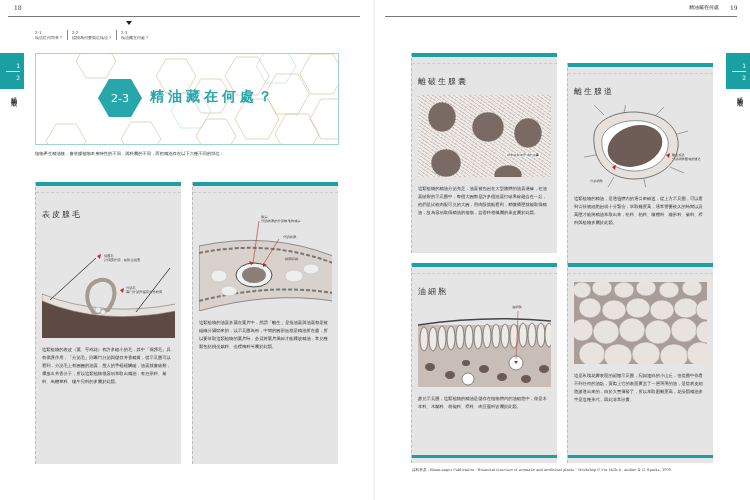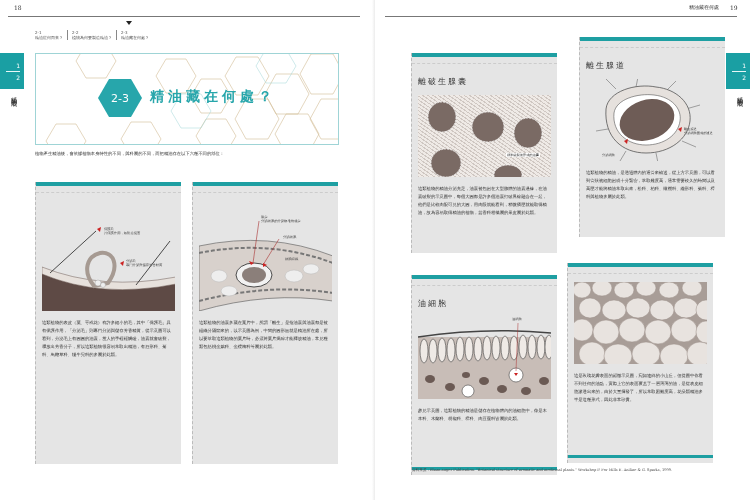--- a/index.html
+++ b/index.html
@@ -99,20 +99,21 @@
       </svg>
       <div class="title-hex">2-3</div>
       <div class="title-text">精油藏在何處？</div>
     </div>
 
     <div class="intro">植物產生精油後，會依據植物本身特性的不同，與科屬的不同，而把精油存在以下六種不同的部位：</div>
 
     <div class="card" style="left:35px; top:182px; height:282px;">
       <div class="bar"></div>
       <div class="dash"></div>
+      <div class="ctitle">表皮腺毛</div>
       <div class="illus" style="height:110px;">
         <svg width="134" height="110" viewBox="0 0 134 110">
           <path d="M0,70 Q60,95 134,80 L134,110 L0,110 Z" fill="#5e4a45"></path>
           <path d="M0,66 Q60,90 134,76 L134,83 Q60,98 0,73 Z" fill="#e7e1dc" stroke="#6d5b55" stroke-width="0.5"></path>
           <path d="M52,85 C40,70 45,55 58,52 C72,50 78,65 66,82 Z" fill="none" stroke="#a69a92" stroke-width="4"></path>
           <circle cx="56" cy="82" r="3" fill="#eee" stroke="#999" stroke-width="0.4"></circle>
           <circle cx="61" cy="84" r="2.5" fill="#eee" stroke="#999" stroke-width="0.4"></circle>
           <line x1="8" y1="72" x2="54" y2="30" stroke="#222" stroke-width="0.8"></line>
           <line x1="94" y1="84" x2="128" y2="40" stroke="#222" stroke-width="0.8"></line>
           <polygon points="55,28 59,26 58,31" fill="#c22"></polygon>
@@ -186,21 +187,21 @@
             <ellipse cx="110" cy="38" rx="14" ry="15"></ellipse>
             <ellipse cx="28" cy="68" rx="15" ry="14"></ellipse>
             <ellipse cx="90" cy="80" rx="14" ry="10"></ellipse>
           </g>
         </svg>
         <div style="position:absolute; left:88px; top:58px; font-size:3.2px; color:#333; background:#fff; padding:0 1px;">細胞破裂後形成的油囊</div>
       </div>
       <div class="ctext">這類植物的精油分泌充足，油囊被包圍在大型腺體的油囊邊緣，在油囊破裂的示意圖中，每個大圓都是許多個油囊打破界線融合在一起，他們是比較肉眼可見的大圓，用肉眼就能看到，稍微擠壓就能取得精油，故為容易取得精油的植物，芸香科柑橘屬的果皮屬於此類。</div>
     </div>
 
-    <div class="card small" style="left:192px; top:37px; height:200px;margin-left:12px;">
+    <div class="card small" style="left:192px; top:63px; height:200px;">
       <div class="bar"></div>
       <div class="dash"></div>
       <div class="ctitle">離生腺道</div>
       <div class="illus" style="height:82px;">
         <svg width="134" height="82" viewBox="0 0 134 82">
           <g stroke="#555" stroke-width="0.5">
             <line x1="30" y1="10" x2="20" y2="0"></line>
               <line x1="50" y1="8" x2="52" y2="-2"></line>
               <line x1="80" y1="12" x2="90" y2="2"></line>
             <line x1="100" y1="30" x2="114" y2="26"></line>
@@ -217,21 +218,21 @@
         </svg>
         <div style="position:absolute; left:98px; top:48px; font-size:3.2px; color:#444; line-height:4px; width:40px;">
           <div>離生腺道</div>
           <div>分泌細胞圍成的通道</div>
         </div>
         <div style="position:absolute; left:16px; top:74px; font-size:3.2px; color:#444;">分泌細胞</div>
       </div>
       <div class="ctext">這類植物的精油，是透過體內的通管來輸送，從上方示意圖，可以看到管狀被細胞圍成十分緊密，萃取難度高，通常需要較久的時間以及高壓才能將精油萃取出來，松科、柏科、橄欖科、繖形科、菊科、樟科與植物多屬於此類。</div>
     </div>
 
-    <div class="card small" style="left:36px; top:275px; height:200px;">
+    <div class="card small" style="left:36px; top:263px; height:200px;">
       <div class="bar"></div>
       <div class="dash"></div>
       <div class="ctitle">油細胞</div>
       <div class="illus" style="height:82px;">
         <svg width="134" height="82" viewBox="0 0 134 82">
           <rect x="0" y="20" width="134" height="62" fill="#c8bdb7"></rect>
           <path d="M0,20 Q67,10 134,16" stroke="#444" stroke-width="1.5" fill="none"></path>
           <g fill="#efeae6" stroke="#444" stroke-width="0.6">
             <ellipse cx="6" cy="34" rx="4" ry="12"></ellipse>
               <ellipse cx="15" cy="34" rx="4" ry="12"></ellipse>

